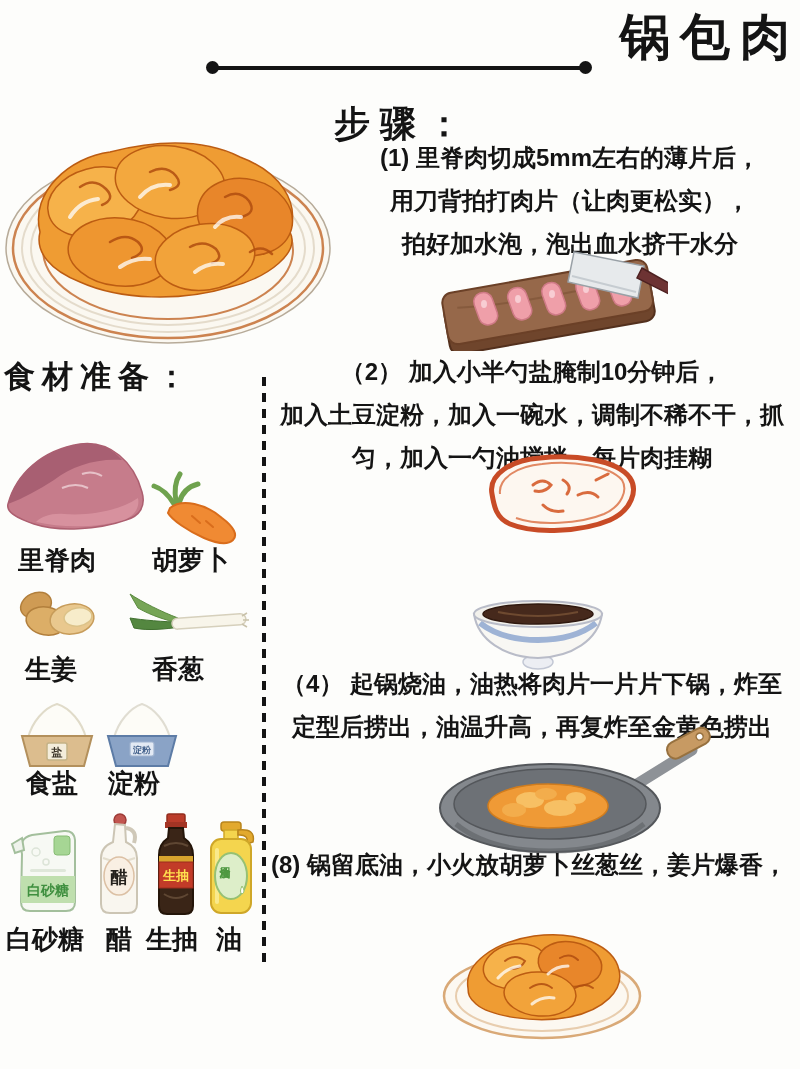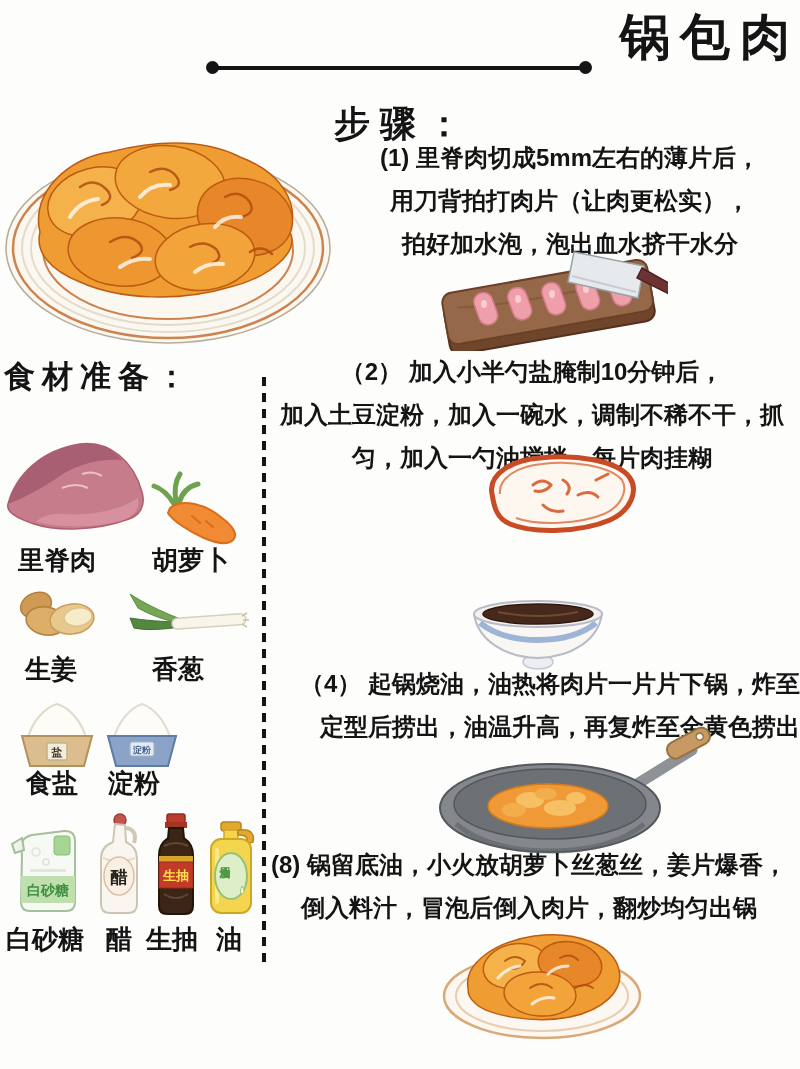--- a/index.html
+++ b/index.html
@@ -122,21 +122,21 @@
 
   <svg class="abs" style="left:468px;top:596px;" width="140" height="76" viewBox="0 0 140 76">
     <ellipse cx="70" cy="66" rx="15" ry="7" fill="#eceef3" stroke="#c2c7d4" stroke-width="1.5"></ellipse>
     <path d="M6,18 C10,44 36,61 70,62 C104,61 130,44 134,18 Q70,34 6,18 Z" fill="#f8f7f3" stroke="#b9bcc8" stroke-width="2"></path>
     <path d="M12,27 C26,38 46,44 70,44 C94,44 114,38 128,27" fill="none" stroke="#93abd1" stroke-width="6" opacity="0.9"></path>
     <ellipse cx="70" cy="18" rx="64" ry="13" fill="#f2f1ec" stroke="#b9bcc8" stroke-width="2"></ellipse>
     <ellipse cx="70" cy="18" rx="55" ry="10" fill="#46291c" stroke="#30190f" stroke-width="1.5"></ellipse>
     <path d="M30,16 q40,8 80,0" stroke="#6e4a30" stroke-width="2" fill="none"></path>
   </svg>
 
-  <div class="abs step" style="left:264px;top:662px;width:536px;text-align:right;">
+  <div class="abs step" style="left:264px;top:662px;width:536px;">
     <div>（4） 起锅烧油，油热将肉片一片片下锅，炸至</div>
     <div>定型后捞出，油温升高，再复炸至金黄色捞出</div>
   </div>
 
   <svg class="abs" style="left:438px;top:722px;" width="280" height="134" viewBox="0 0 280 134">
     <path d="M196,64 L254,28" stroke="#8e9297" stroke-width="11" stroke-linecap="round"></path>
     <g transform="rotate(-28 252 22)">
       <rect x="228" y="12" width="46" height="17" rx="8" fill="#c79a63" stroke="#97713f" stroke-width="2"></rect>
       <circle cx="264" cy="20" r="3.5" fill="#fdfdfb" stroke="#97713f" stroke-width="1.5"></circle>
     </g>
@@ -150,21 +150,20 @@
     </g>
     <g fill="#f3ad4c">
       <ellipse cx="76" cy="88" rx="12" ry="7"></ellipse>
         <ellipse cx="108" cy="72" rx="11" ry="6"></ellipse>
     </g>
     <path d="M18,102 C42,122 76,129 112,129 C148,129 182,122 206,102" fill="none" stroke="#5a5d61" stroke-width="5" opacity="0.55"></path>
   </svg>
 
   <div class="abs step" style="left:258px;top:843px;width:542px;">
     <div>(8) 锅留底油，小火放胡萝卜丝葱丝，姜片爆香，</div>
-    <div>倒入料汁，冒泡后倒入肉片，翻炒均匀出锅</div>
   </div>
 
   <svg class="abs" style="left:440px;top:916px;" width="205" height="125" viewBox="0 0 205 125">
     <ellipse cx="102" cy="80" rx="98" ry="42" fill="#fcf8f1" stroke="#d9a977" stroke-width="2.5"></ellipse>
     <ellipse cx="102" cy="80" rx="86" ry="35" fill="none" stroke="#e8cdae" stroke-width="2"></ellipse>
     <g stroke="#bc5c12" stroke-width="1.5">
       <path d="M28,72 C24,48 54,26 94,20 C138,14 174,30 179,54 C184,74 164,94 130,101 C95,108 50,100 36,88 C29,82 28,78 28,72 Z" fill="#ef9c33"></path>
       <ellipse cx="75" cy="50" rx="32" ry="22" fill="#f6b24a" transform="rotate(-12 75 50)"></ellipse>
       <ellipse cx="130" cy="48" rx="32" ry="22" fill="#e8862a" transform="rotate(10 130 48)"></ellipse>
       <ellipse cx="100" cy="78" rx="36" ry="22" fill="#f2a33a" transform="rotate(4 100 78)"></ellipse>

